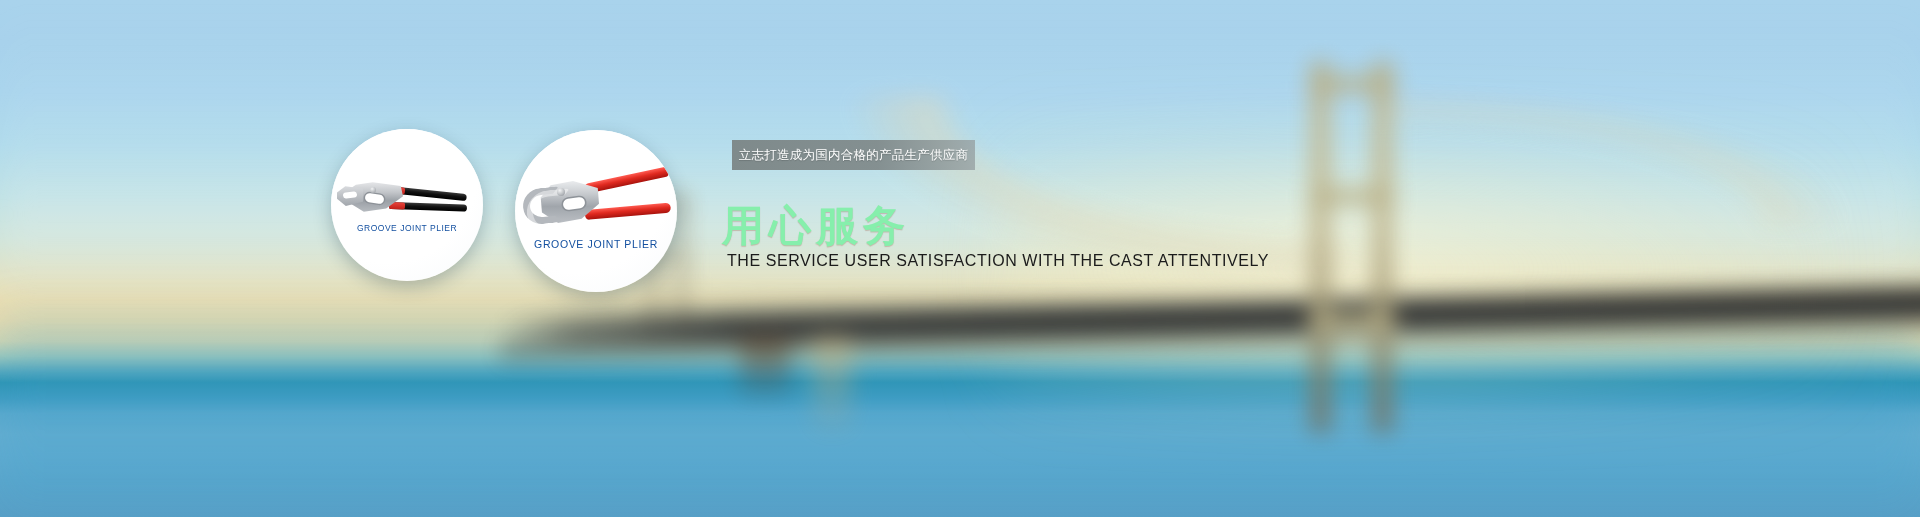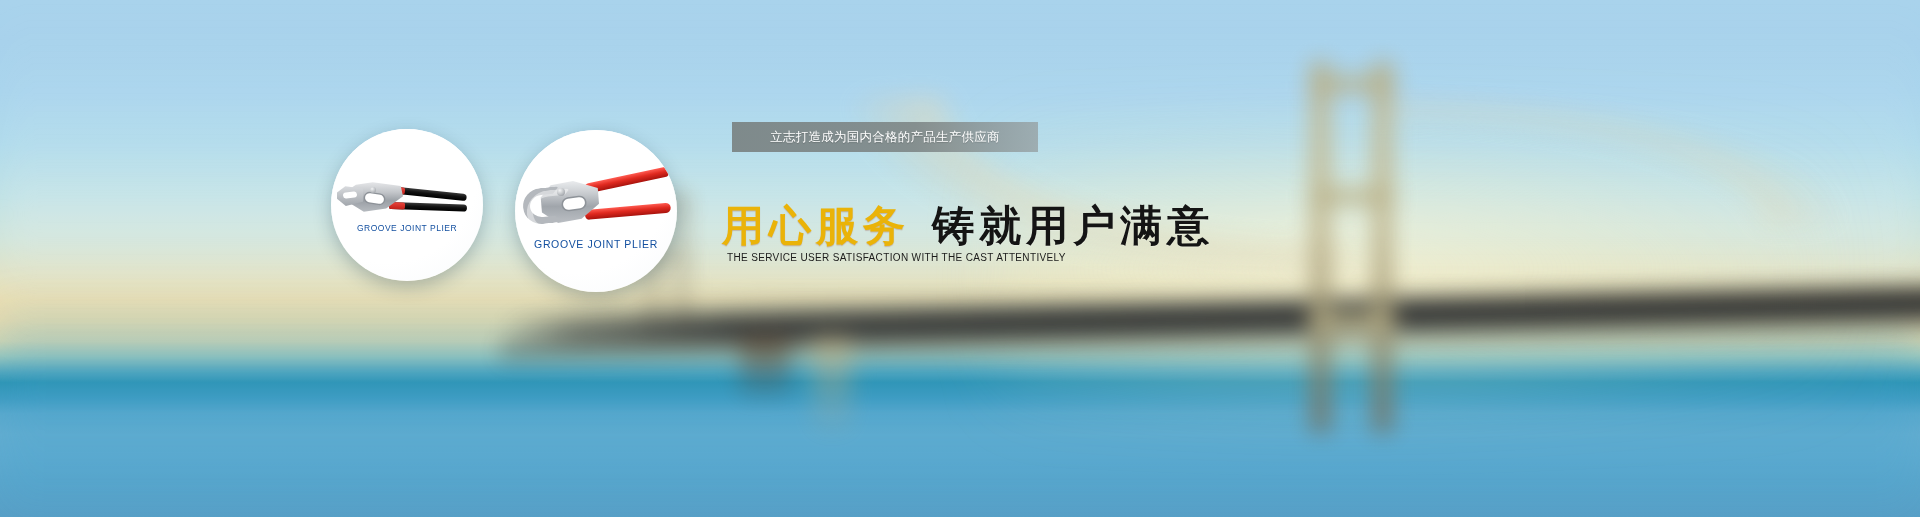--- a/index.html
+++ b/index.html
@@ -280,22 +280,22 @@
   }
   .p2-pivot {
     position:absolute; left:34px; top:16px; width:8px; height:8px;
     border-radius:50%;
     background:radial-gradient(circle at 35% 30%,#f4f5f6,#8b9096);
   }
 
   
   .slogan-bar {
     position:absolute;
-    left:732px; top:122px;
-    width:306px; height:30px;
+    left:732px; top:140px;
+    width:243px; height:30px;
     background:linear-gradient(to right, rgba(122,131,131,0.92) 0%, rgba(126,135,135,0.90) 60%, rgba(150,160,162,0.78) 100%);
     display:flex; align-items:center; justify-content:center;text-align:right;
   }
   .slogan-bar span {
     color:#ffffff;
     font-size:12.5px;
     letter-spacing:0.02em;
     white-space:nowrap;
     text-shadow:0 1px 1px rgba(0,0,0,0.18);
   }
@@ -309,36 +309,36 @@
     white-space:nowrap;
   }
   .hl-red, .hl-black {
     font-family:"DejaVu Serif", serif;
     font-size:42px;
     font-weight:bold;
     letter-spacing:0.12em;
     line-height:1;
   }
   .hl-red {
-    color:#eab308;
+    color:#86efac;
     text-shadow:0 1px 1px rgba(140,40,10,0.25);
   }
   .hl-black {
     color:#141414;
     margin-left:22px;
     text-shadow:0 1px 1px rgba(255,255,255,0.25);
   }
 
   
   .subtitle {
     position:absolute;
     left:727px; top:252px;
     width:470px;
     color:#1b1b1b;
-    font-size:10px;
+    font-size:16px;
     font-weight:500;
     letter-spacing:0.035em;
     white-space:nowrap;
   }
 </style>
 </head>
 <body>
 
 <div class="banner">
 
@@ -399,18 +399,17 @@
     </div>
     <div class="prod-label">GROOVE JOINT PLIER</div>
   </div>
 
   <div class="slogan-bar">
     <span>立志打造成为国内合格的产品生产供应商</span>
   </div>
 
   <div class="headline">
     <span class="hl-red">用心服务</span>
-    <span class="hl-black">铸就用户满意</span>
   </div>
 
   <div class="subtitle">THE SERVICE USER SATISFACTION WITH THE CAST ATTENTIVELY</div>
 
 </div>
 
 </body></html>

